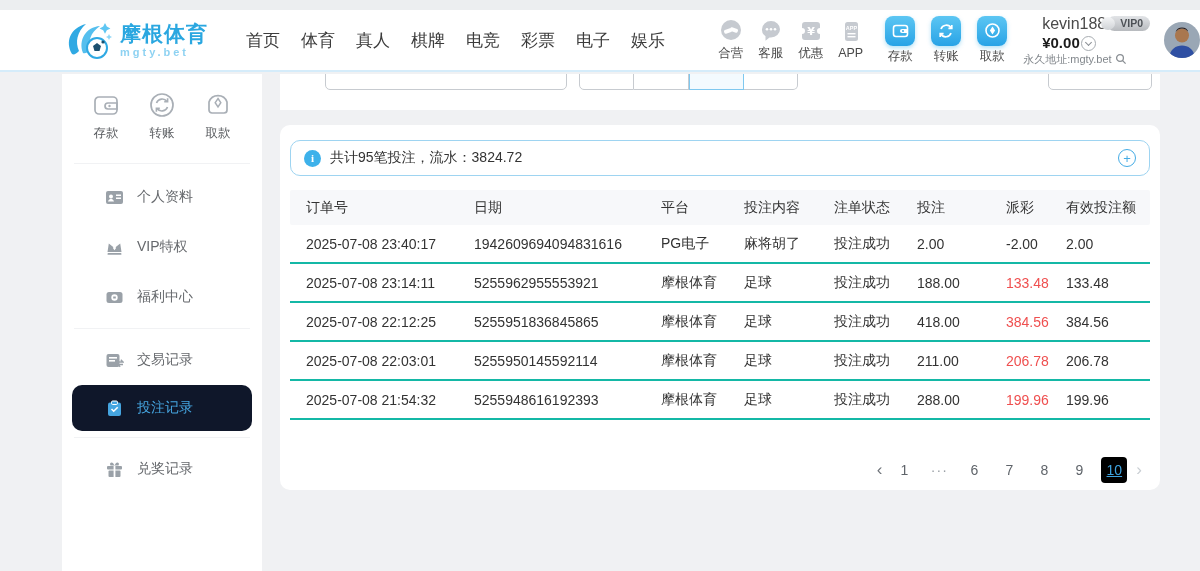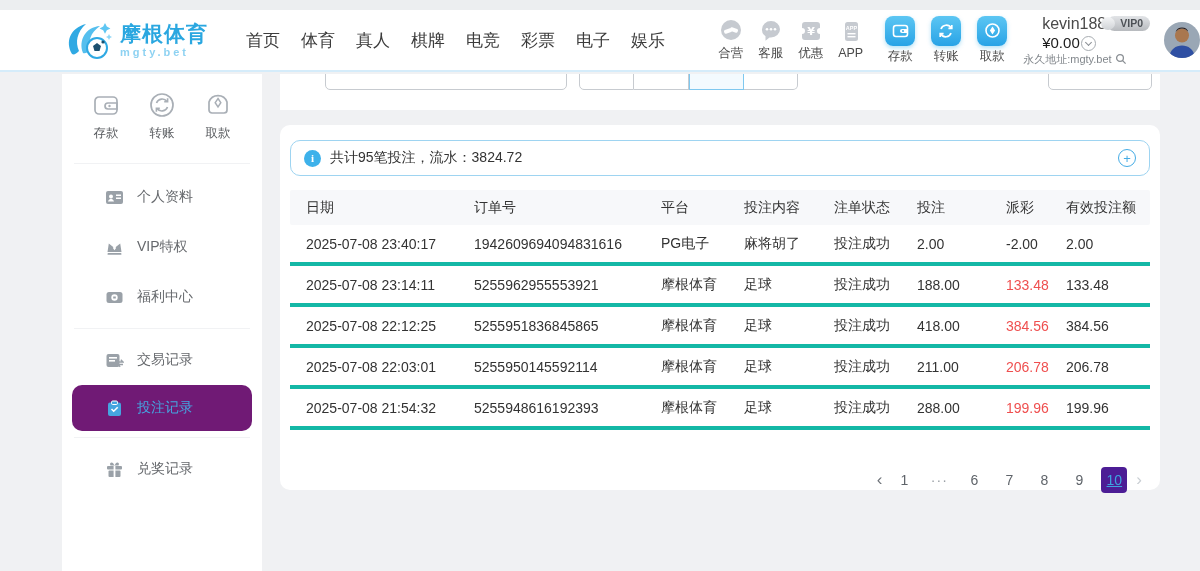--- a/index.html
+++ b/index.html
@@ -21,37 +21,37 @@
   .blue-group{margin-left:22px;gap:16px;}
   .blue-ic{width:30px;height:30px;border-radius:8px;background:linear-gradient(180deg,#5cc6f3,#28a3e6);
     display:flex;align-items:center;justify-content:center;color:#fff;font-size:15px;box-shadow:0 2px 4px rgba(41,170,227,.35);}
   .user-block{margin-left:16px;display:flex;flex-direction:column;line-height:1.25;}
   .u-row{display:flex;align-items:center;gap:1px;margin-left:19px;}
   .u-name{font-size:16px;color:#4a4a4a;}
   .vip-badge{height:15px;padding:0 7px 0 13px;background:linear-gradient(180deg,#e2e4e7,#b7babe);
     border-radius:8px;font-size:10.5px;font-weight:bold;color:#4d5156;display:flex;align-items:center;position:relative;}
   .vip-badge::before{content:"";position:absolute;left:-6px;top:1px;width:14px;height:13px;border-radius:50%;
     background:linear-gradient(180deg,#f4f5f6,#cfd2d6);}
-  .u-balance{font-size:15px;font-weight:normal;color:#1c1c1c;}
+  .u-balance{font-size:15px;font-weight:bold;color:#1c1c1c;}
   .chev-circle{width:13px;height:13px;border:1px solid #a7acb1;border-radius:50%;position:relative;}
   .chev-circle::after{content:"";position:absolute;left:4px;top:3.5px;width:4px;height:4px;
     border-right:1.5px solid #8a8f94;border-bottom:1.5px solid #8a8f94;transform:rotate(45deg);}
   .u-domain{font-size:11px;color:#82878c;display:flex;align-items:flex-start;gap:3px;}
   .avatar{width:36px;height:36px;border-radius:50%;margin-left:14px;overflow:hidden;flex:none;}
   
   .sidebar{position:absolute;left:62px;top:74px;width:200px;height:497px;background:#fff;box-sizing:border-box;}
   .quick-row{display:flex;justify-content:space-around;padding:16px 16px 0;}
   .quick-col{display:flex;flex-direction:column;align-items:center;gap:5px;cursor:pointer;}
   .quick-col .lbl{font-size:12.5px;color:#56595d;}
   .s-divider{border-top:1px solid #f1f2f4;margin:21px 12px 0;}
   .menu{padding-top:8px;}
   .menu-item{height:50px;display:flex;align-items:center;gap:13px;padding-left:43px;
     font-size:14px;color:#66696d;cursor:pointer;}
   .menu-item .mi-icon{width:19px;height:19px;color:#9aa1a8;display:flex;align-items:center;}
-  .menu-item.active{background:#701a75;border-radius:10px;margin:0 10px;padding-left:33px;height:46px;color:#45a5e0;}
+  .menu-item.active{background:#0f172a;border-radius:10px;margin:0 10px;padding-left:33px;height:46px;color:#45a5e0;}
   .menu-item.active .mi-icon{color:#45a5e0;}
   .m-divider{border-top:1px solid #f1f2f4;margin:6px 12px;}
   
   .form-strip{position:absolute;left:280px;top:74px;width:880px;height:36px;background:#fff;overflow:hidden;}
   .form-strip .fld{position:absolute;top:-12px;height:28px;box-sizing:border-box;background:#fff;}
   .f-select{left:45px;width:242px;border:1px solid #c7cbd0;border-radius:5px;}
   .seg-group{left:299px;width:219px;display:flex;}
   .seg{flex:1;border:1px solid #c7cbd0;border-left:none;box-sizing:border-box;}
   .seg:first-child{border-left:1px solid #c7cbd0;border-radius:5px 0 0 5px;}
   .seg:last-child{border-radius:0 5px 5px 0;}
@@ -64,27 +64,27 @@
     display:flex;align-items:center;padding:0 13px;gap:9px;box-sizing:border-box;}
   .info-icon{width:17px;height:17px;border-radius:50%;background:#3db1ea;color:#fff;font-size:11px;font-weight:bold;
     display:flex;align-items:center;justify-content:center;font-family:"Liberation Serif",serif;flex:none;}
   .summary-text{font-size:14px;color:#333;}
   .expand-icon{margin-left:auto;width:16px;height:16px;border:1.4px solid #45acе5;border:1.4px solid #45ace5;border-radius:50%;
     color:#45ace5;display:flex;align-items:center;justify-content:center;font-size:13px;line-height:1;cursor:pointer;}
   .tbl{margin:14px 10px 0;}
   .t-head,.t-row{display:grid;grid-template-columns:168px 187px 83px 90px 83px 89px 60px auto;
     align-items:center;padding-left:16px;}
   .t-head{height:35px;background:#f7f8fa;border-radius:2px;font-size:14px;color:#333;}
-  .t-row{height:37px;border-bottom:4px solid #14b8a6;font-size:14px;color:#333;}
+  .t-row{height:37px;border-bottom:2px solid #14b8a6;font-size:14px;color:#333;}
   .c-red{color:#ef4f4f;}
   .c-dark{color:#333;}
   .pagination{display:flex;justify-content:flex-end;align-items:center;gap:9px;margin:37px 18px 0 0;
     font-size:14px;color:#5f646a;}
   .page{min-width:26px;height:26px;line-height:26px;text-align:center;border-radius:4px;cursor:pointer;}
-  .page.active{background:#4c1d95;color:#3ea4e0;text-decoration:underline;}
+  .page.active{background:#000000;color:#3ea4e0;text-decoration:underline;}
   .page.dots{color:#9aa0a6;letter-spacing:1px;}
   .arrow{font-size:17px;cursor:pointer;}
   .arrow.prev{color:#6f747a;}
   .arrow.next{color:#c9ced3;}
   svg{display:block;}
 </style>
 </head>
 <body>
 
 <div class="topstrip"></div>
@@ -351,22 +351,22 @@
 
 <div class="panel">
   <div class="summary-bar">
     <span class="info-icon">i</span>
     <span class="summary-text">共计95笔投注，流水：3824.72</span>
     <span class="expand-icon">+</span>
   </div>
 
   <div class="tbl">
     <div class="t-head">
+        <span>订单号</span>
         <span>日期</span>
-        <span>订单号</span>
         <span>平台</span>
         <span>投注内容</span>
         <span>注单状态</span>
         <span>投注</span>
         <span>派彩</span>
         <span>有效投注额</span>
       </div>
     <div>
         <div class="t-row">
           <span>2025-07-08 23:40:17</span>

